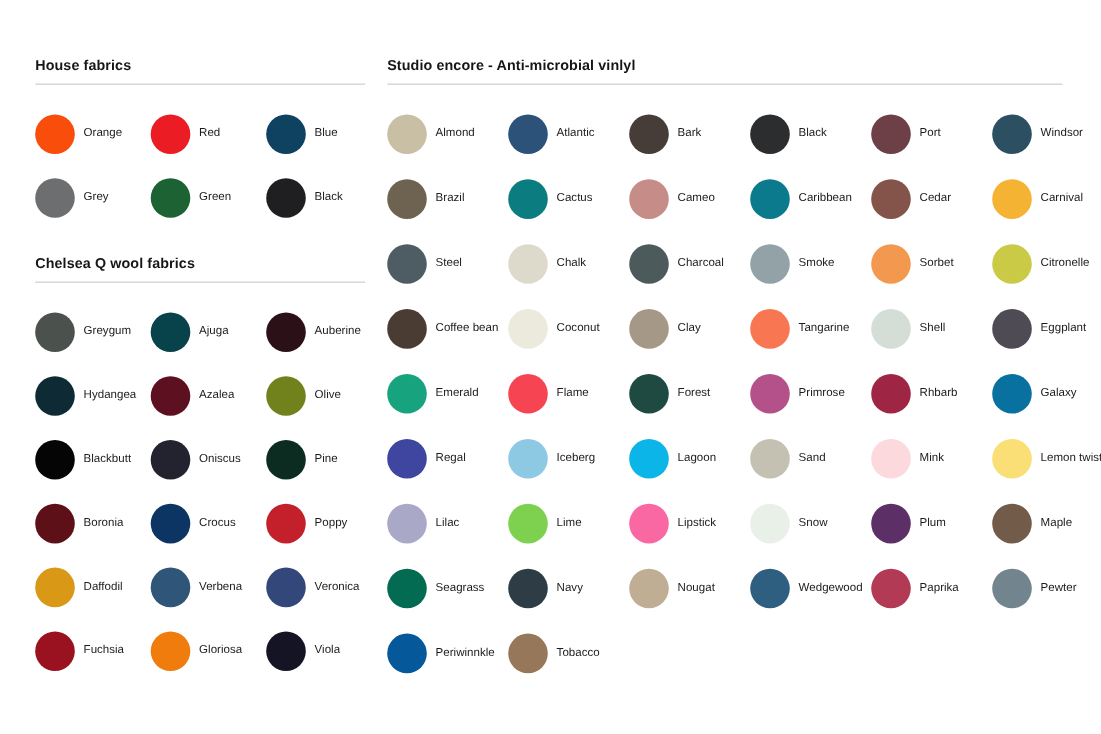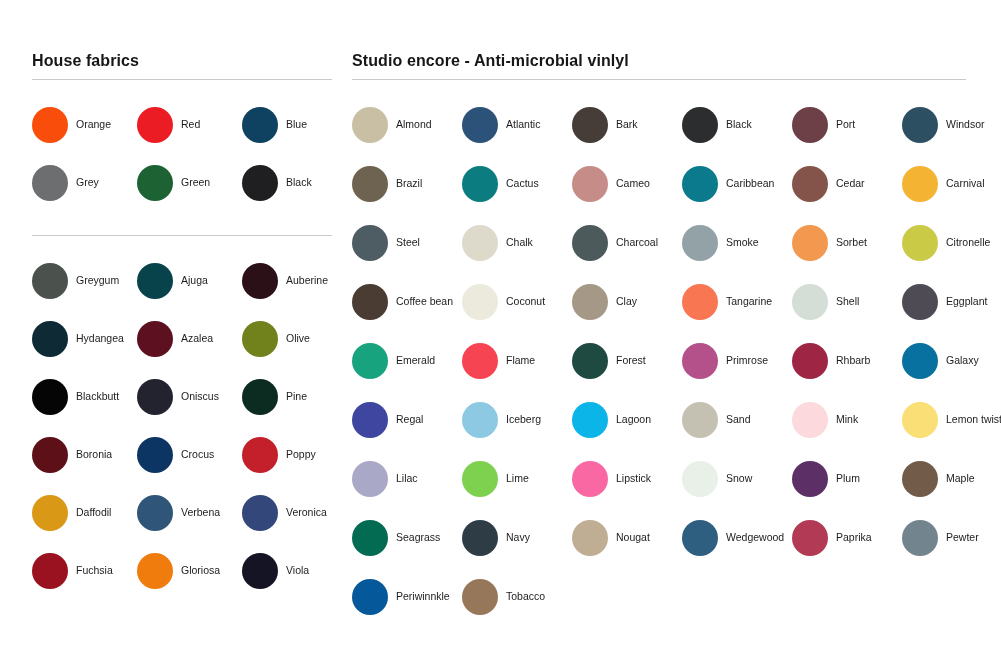--- a/index.html
+++ b/index.html
@@ -28,21 +28,21 @@
     top: 52px;
     width: 300px;
   }
   .col-right {
     position: absolute;
     left: 352px;
     top: 52px;
     width: 620px;
   }
   .section-title {
-    font-size: 16px;
+    font-size: 13px;
     font-weight: bold;
     letter-spacing: 0.1px;
     color: #161616;
     padding-bottom: 9px;
   }
   .rule {
     border-bottom: 1px solid #c9c9c9;
     width: 100%;
     margin-bottom: 20px;
   }
@@ -122,20 +122,21 @@
           <div class="swatch">
             <span class="dot" style="background: rgb(31, 31, 34);"></span>
             <span class="swatch-label">Black</span>
           </div>
         </div>
     </div>
 
     <div class="section-gap"></div>
 
     <div>
+      <div class="section-title">Chelsea Q wool fabrics</div>
       <div class="rule"></div>
       <div class="swatch-grid-left">
           <div class="swatch">
             <span class="dot" style="background: rgb(75, 81, 76);"></span>
             <span class="swatch-label">Greygum</span>
           </div>
           <div class="swatch">
             <span class="dot" style="background: rgb(8, 66, 74);"></span>
             <span class="swatch-label">Ajuga</span>
           </div>

